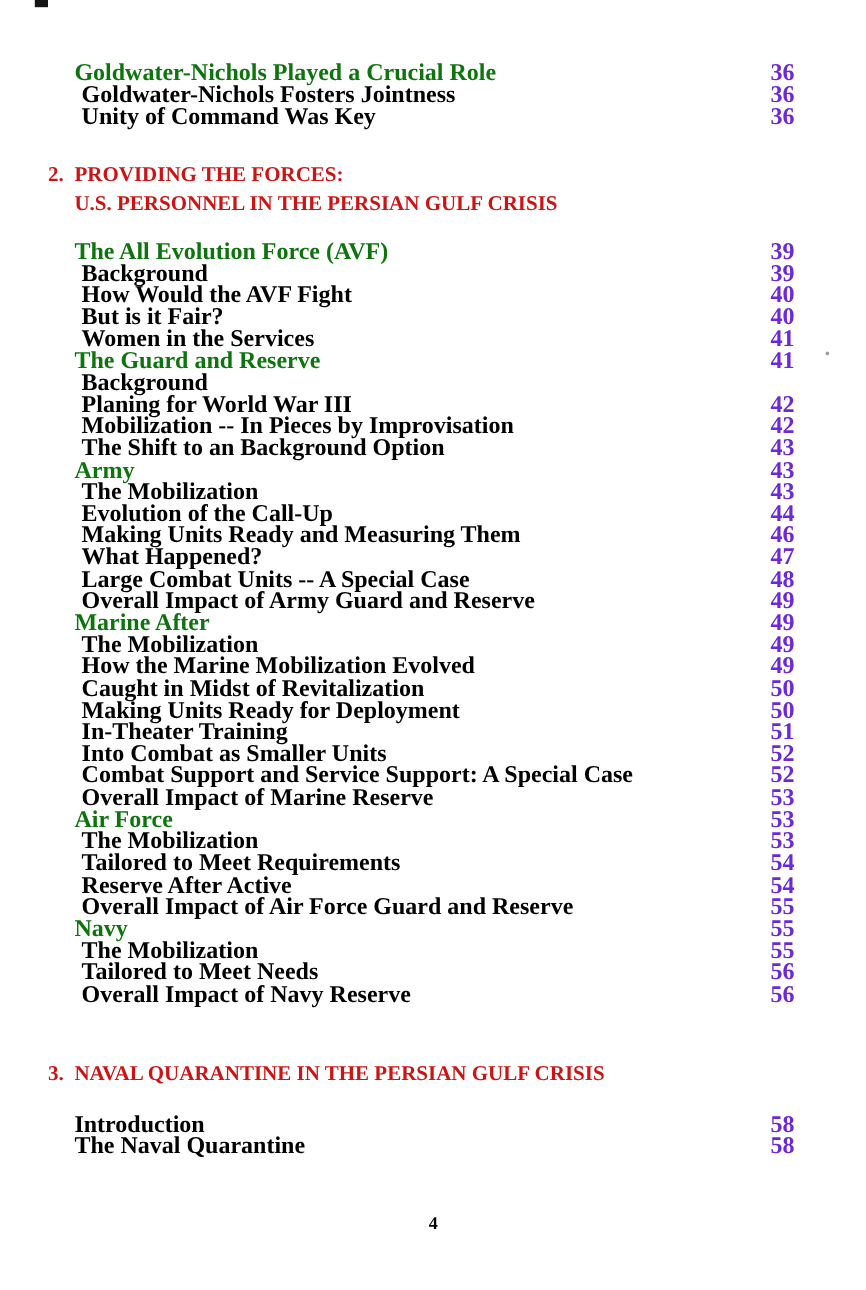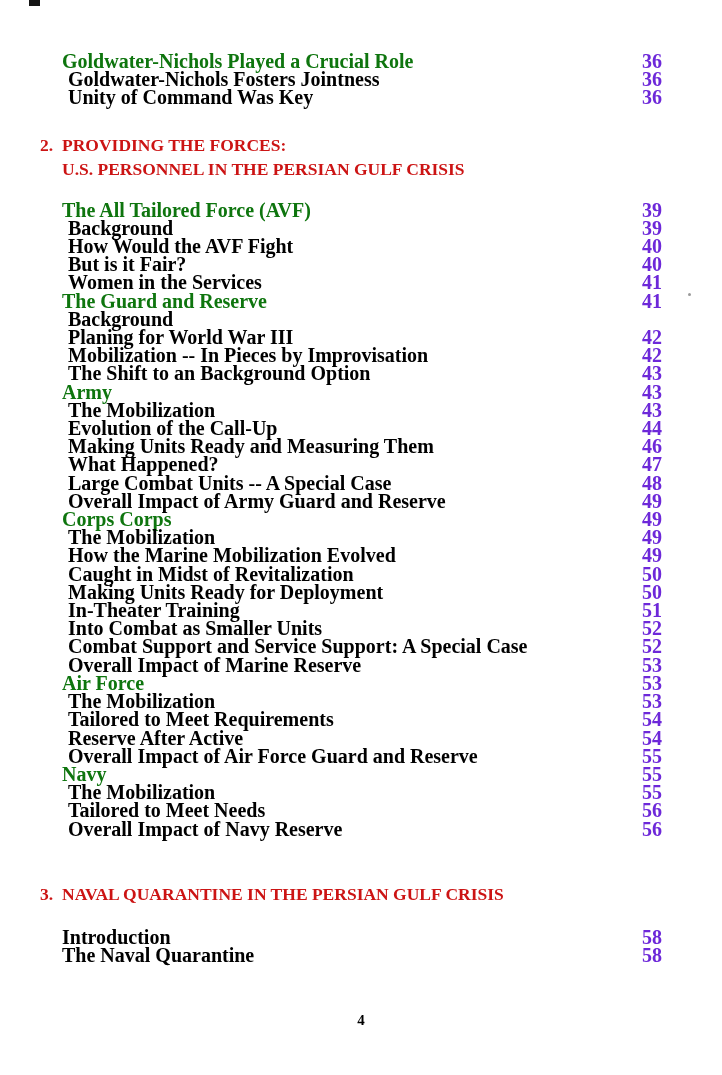--- a/index.html
+++ b/index.html
@@ -113,21 +113,21 @@
       </div>
       <div class="chapter ch-2">
         <div class="ch-num">2.</div>
         <div class="ch-lines">
           <div class="ch-line">PROVIDING THE FORCES:</div>
           <div class="ch-line">U.S. PERSONNEL IN THE PERSIAN GULF CRISIS</div>
         </div>
       </div>
       <div class="entries block-b">
         <div class="row section">
-          <span class="label">The All Tailored Force (AVF)</span>
+          <span class="label">The All Evolution Force (AVF)</span>
           <span class="pagenum">39</span>
         </div>
         <div class="row sub">
           <span class="label">Background</span>
           <span class="pagenum">39</span>
         </div>
         <div class="row sub">
           <span class="label">How Would the AVF Fight</span>
           <span class="pagenum">40</span>
         </div>
@@ -181,21 +181,21 @@
         </div>
         <div class="row sub">
           <span class="label">Large Combat Units -- A Special Case</span>
           <span class="pagenum">48</span>
         </div>
         <div class="row sub">
           <span class="label">Overall Impact of Army Guard and Reserve</span>
           <span class="pagenum">49</span>
         </div>
         <div class="row section">
-          <span class="label">Corps Corps</span>
+          <span class="label">Marine After</span>
           <span class="pagenum">49</span>
         </div>
         <div class="row sub">
           <span class="label">The Mobilization</span>
           <span class="pagenum">49</span>
         </div>
         <div class="row sub">
           <span class="label">How the Marine Mobilization Evolved</span>
           <span class="pagenum">49</span>
         </div>

